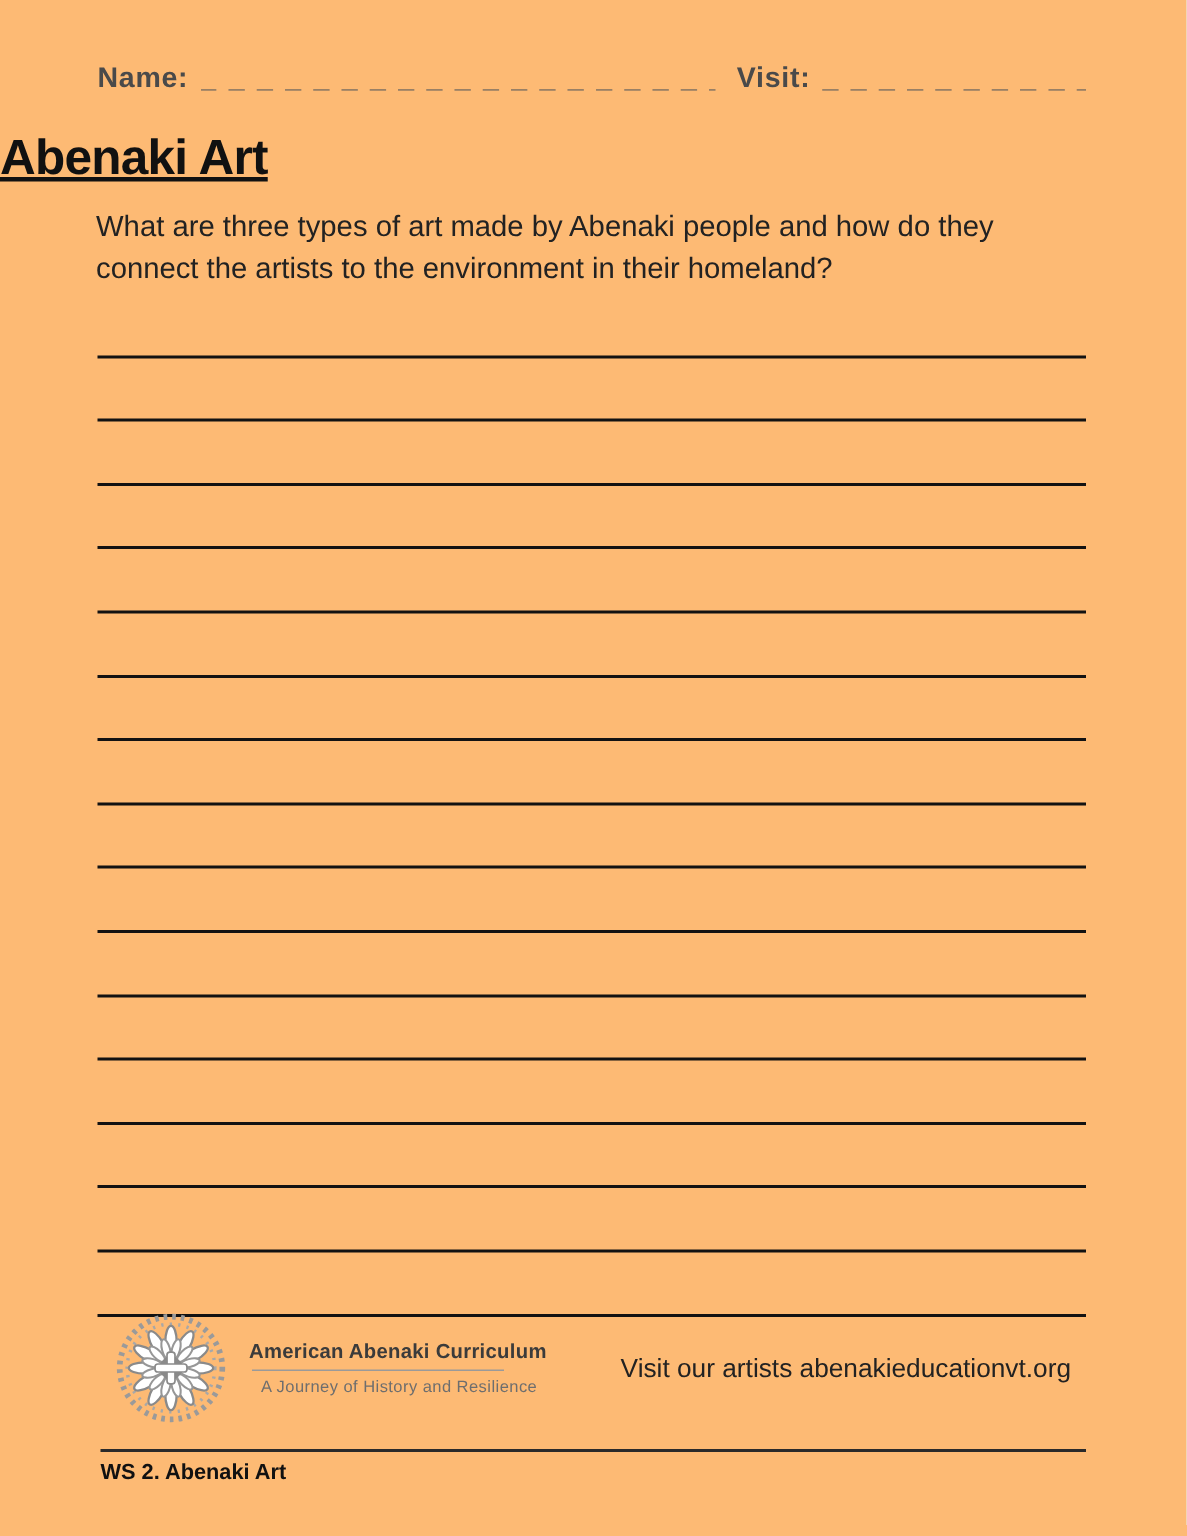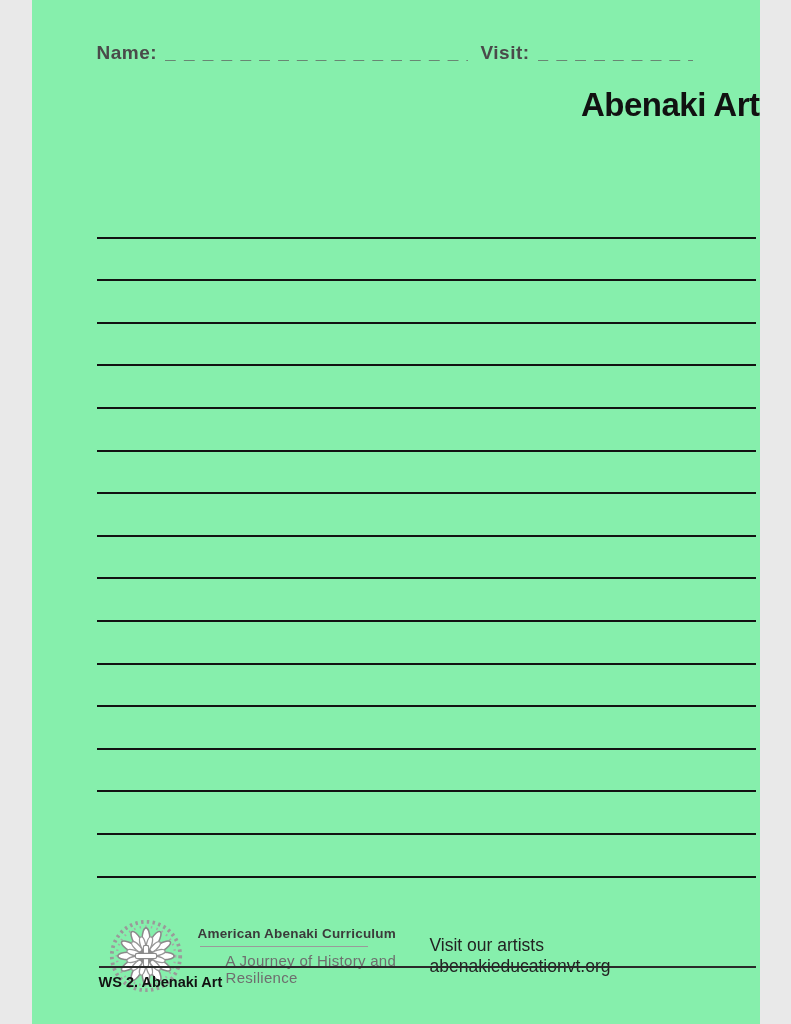--- a/index.html
+++ b/index.html
@@ -1,22 +1,22 @@
 <!DOCTYPE html>
 <html><head>
 <meta charset="utf-8">
 <style>
   * { margin: 0; padding: 0; box-sizing: border-box; }
   html, body { background: #e9e9e9; }
   .page {
     position: relative;
-    width: 728px;
+    width: 791px;
     height: 1024px;
     margin: 0 auto;
-    background: #86efac;
+    background: #fdba74;
     font-family: "Liberation Sans", sans-serif;
     overflow: hidden;
   }
 
   
   .name-row {
     position: absolute;
     top: 42px;
     left: 65px;
     right: 67px;
@@ -39,25 +39,26 @@
     overflow: hidden;
   }
   .name-row .gap { width: 22px; }
 
   
   .worksheet-title {
     position: absolute;
     top: 86px;
     left: 0;
     width: 100%;
-    text-align: right;
+    text-align: left;
     font-size: 33px;
     font-weight: bold;
     color: #111111;
     letter-spacing: -0.5px;
+    text-decoration: underline;
   }
 
   
   .question {
     position: absolute;
     top: 137px;
     left: 64px;
     width: 672px;
     font-size: 19.5px;
     line-height: 1.45;
@@ -72,21 +73,21 @@
     width: 659px;
   }
   .answer-line {
     height: 42.6px;
     border-bottom: 2px solid #121212;
   }
 
   
   .footer-row {
     position: absolute;
-    top: 920px;
+    top: 876px;
     left: 74px;
     right: 77px;
     height: 72px;
     display: flex;
     align-items: center;
   }
   .logo-icon { width: 80px; height: 76px; flex: 0 0 auto; }
   .logo-text { margin-left: 12px; display: flex; flex-direction: column; }
   .logo-org {
     font-size: 13.5px;
@@ -94,25 +95,24 @@
     color: #3b3b3b;
     letter-spacing: 0.2px;
   }
   .logo-divider {
     border: none;
     border-top: 1px solid #9a9a9a;
     margin: 5px 0 5px 2px;
     width: 168px;
   }
   .logo-tagline {
-    font-size: 15px;
+    font-size: 11px;
     color: #6e6e6e;
     letter-spacing: 0.3px;
     padding-left: 8px;
-    margin-left: 20px;
   }
   .website-text {
     margin-left: auto;
     font-size: 17.5px;
     color: #222222;
   }
   .footer-rule {
     position: absolute;
     top: 966px;
     left: 67px;
@@ -137,20 +137,21 @@
   <div class="name-row">
     <span class="field-label">Name:</span>
     <span class="field-blank">_ _ _ _ _ _ _ _ _ _ _ _ _ _ _ _ _ _ _ _ _ _ _ _ _ _ _ _ _</span>
     <span class="gap"></span>
     <span class="field-label">Visit:</span>
     <span class="field-blank">_ _ _ _ _ _ _ _ _ _ _ _ _ _ _</span>
   </div>
 
   <h1 class="worksheet-title">Abenaki Art</h1>
 
+  <p class="question">What are three types of art made by Abenaki people and how do they connect the artists to the environment in their homeland?</p>
 
   <div class="answer-lines">
     <div class="answer-line"></div>
   <div class="answer-line"></div>
       <div class="answer-line"></div>
       <div class="answer-line"></div>
       <div class="answer-line"></div>
       <div class="answer-line"></div>
       <div class="answer-line"></div>
       <div class="answer-line"></div>

